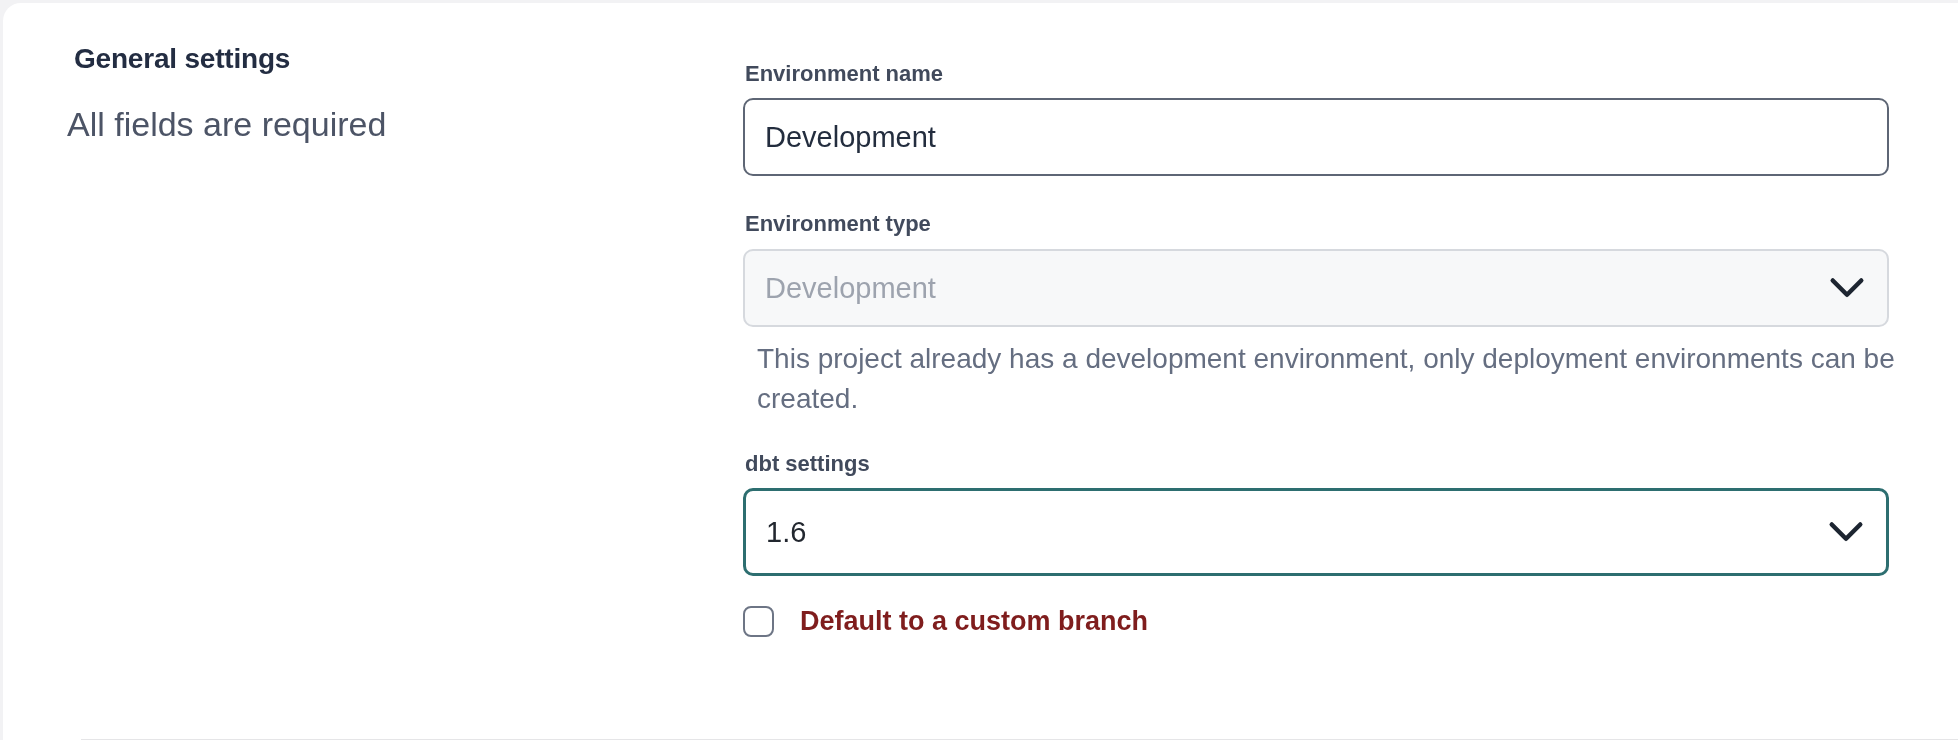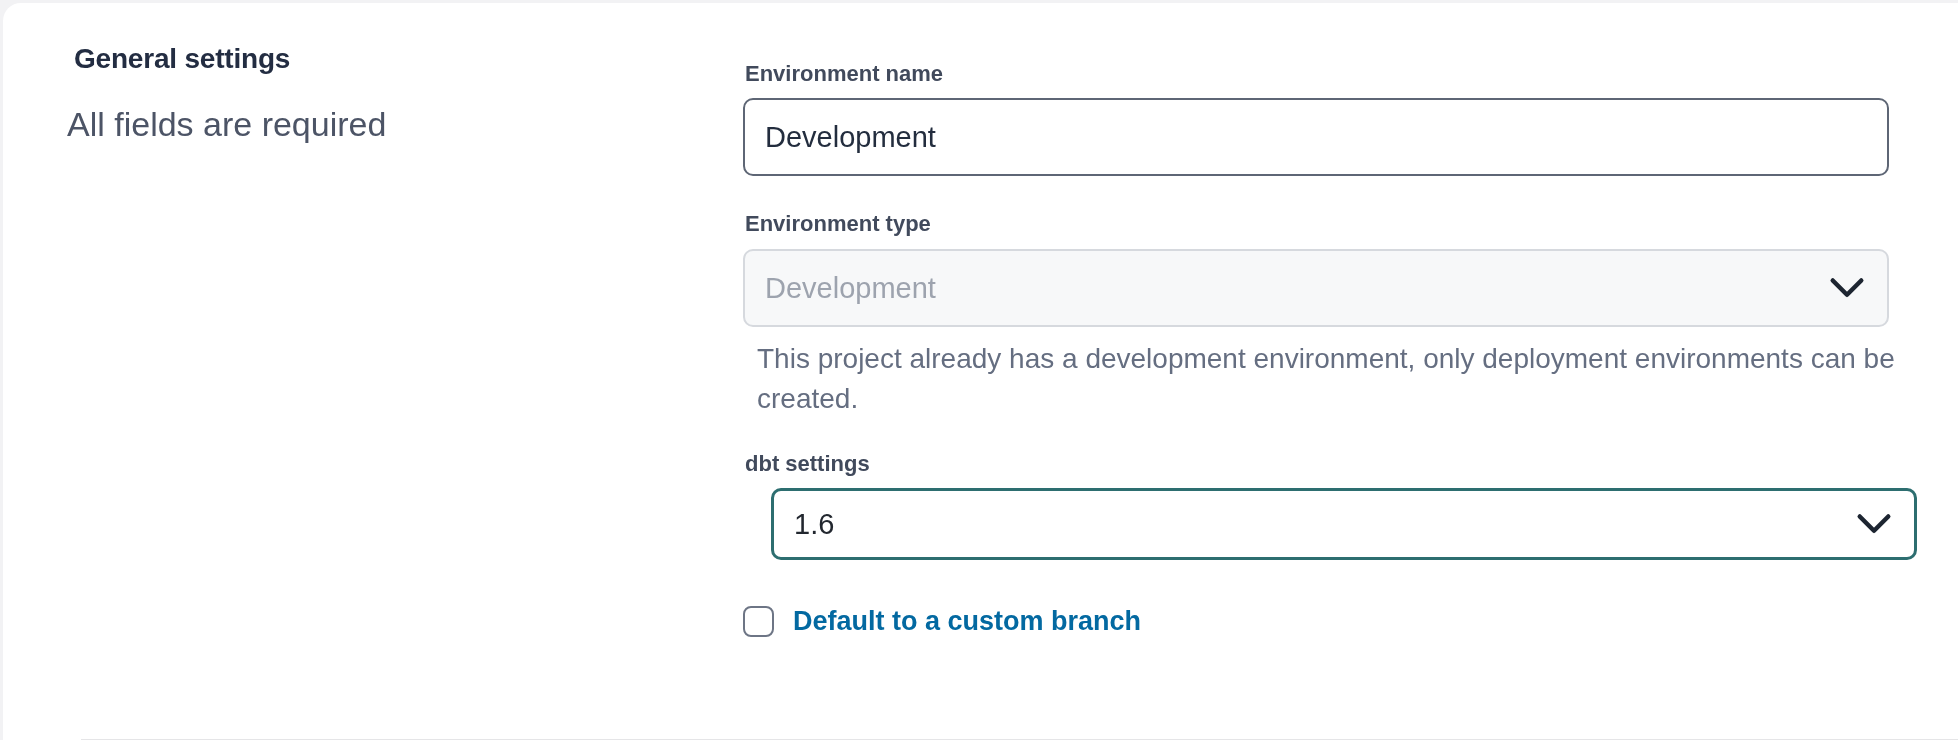--- a/index.html
+++ b/index.html
@@ -69,25 +69,24 @@
     cursor: pointer;
   }
   .select-disabled {
     top: 246px; height: 78px;
     background: #f7f8f9;
     border: 2px solid #d6d9de;
     color: #9da3ae;
     cursor: default;
   }
   .select-focused {
-    top: 485px; height: 72px;
+    top: 485px; height: 88px;
     background: #ffffff;
     border: 3px solid #2d6e70;
     color: #22272f;
-    margin-left: 28px;
   }
   .select-value { font-size: 29px; }
   .chevron { flex: 0 0 auto; display: block; }
 
   .help-text {
     position: absolute;
     left: 14px; top: 336px;
     width: 1146px;
     font-size: 28px;
     line-height: 40px;
@@ -101,24 +100,24 @@
     cursor: pointer;
   }
   .checkbox {
     width: 31px; height: 31px;
     border: 2.5px solid #6d7585;
     border-radius: 8px;
     background: #ffffff;
     flex: 0 0 auto;
   }
   .checkbox-label {
-    margin-left: 19px;
+    margin-left: 26px;
     font-size: 27px;
     font-weight: 700;
-    color: #0369a1;
+    color: #7f1d1d;
   }
   .divider {
     position: absolute;
     left: 78px; right: 0; top: 736px;
     height: 2px;
     background: #e5e5e7;
   }
 </style>
 </head>
 <body>

